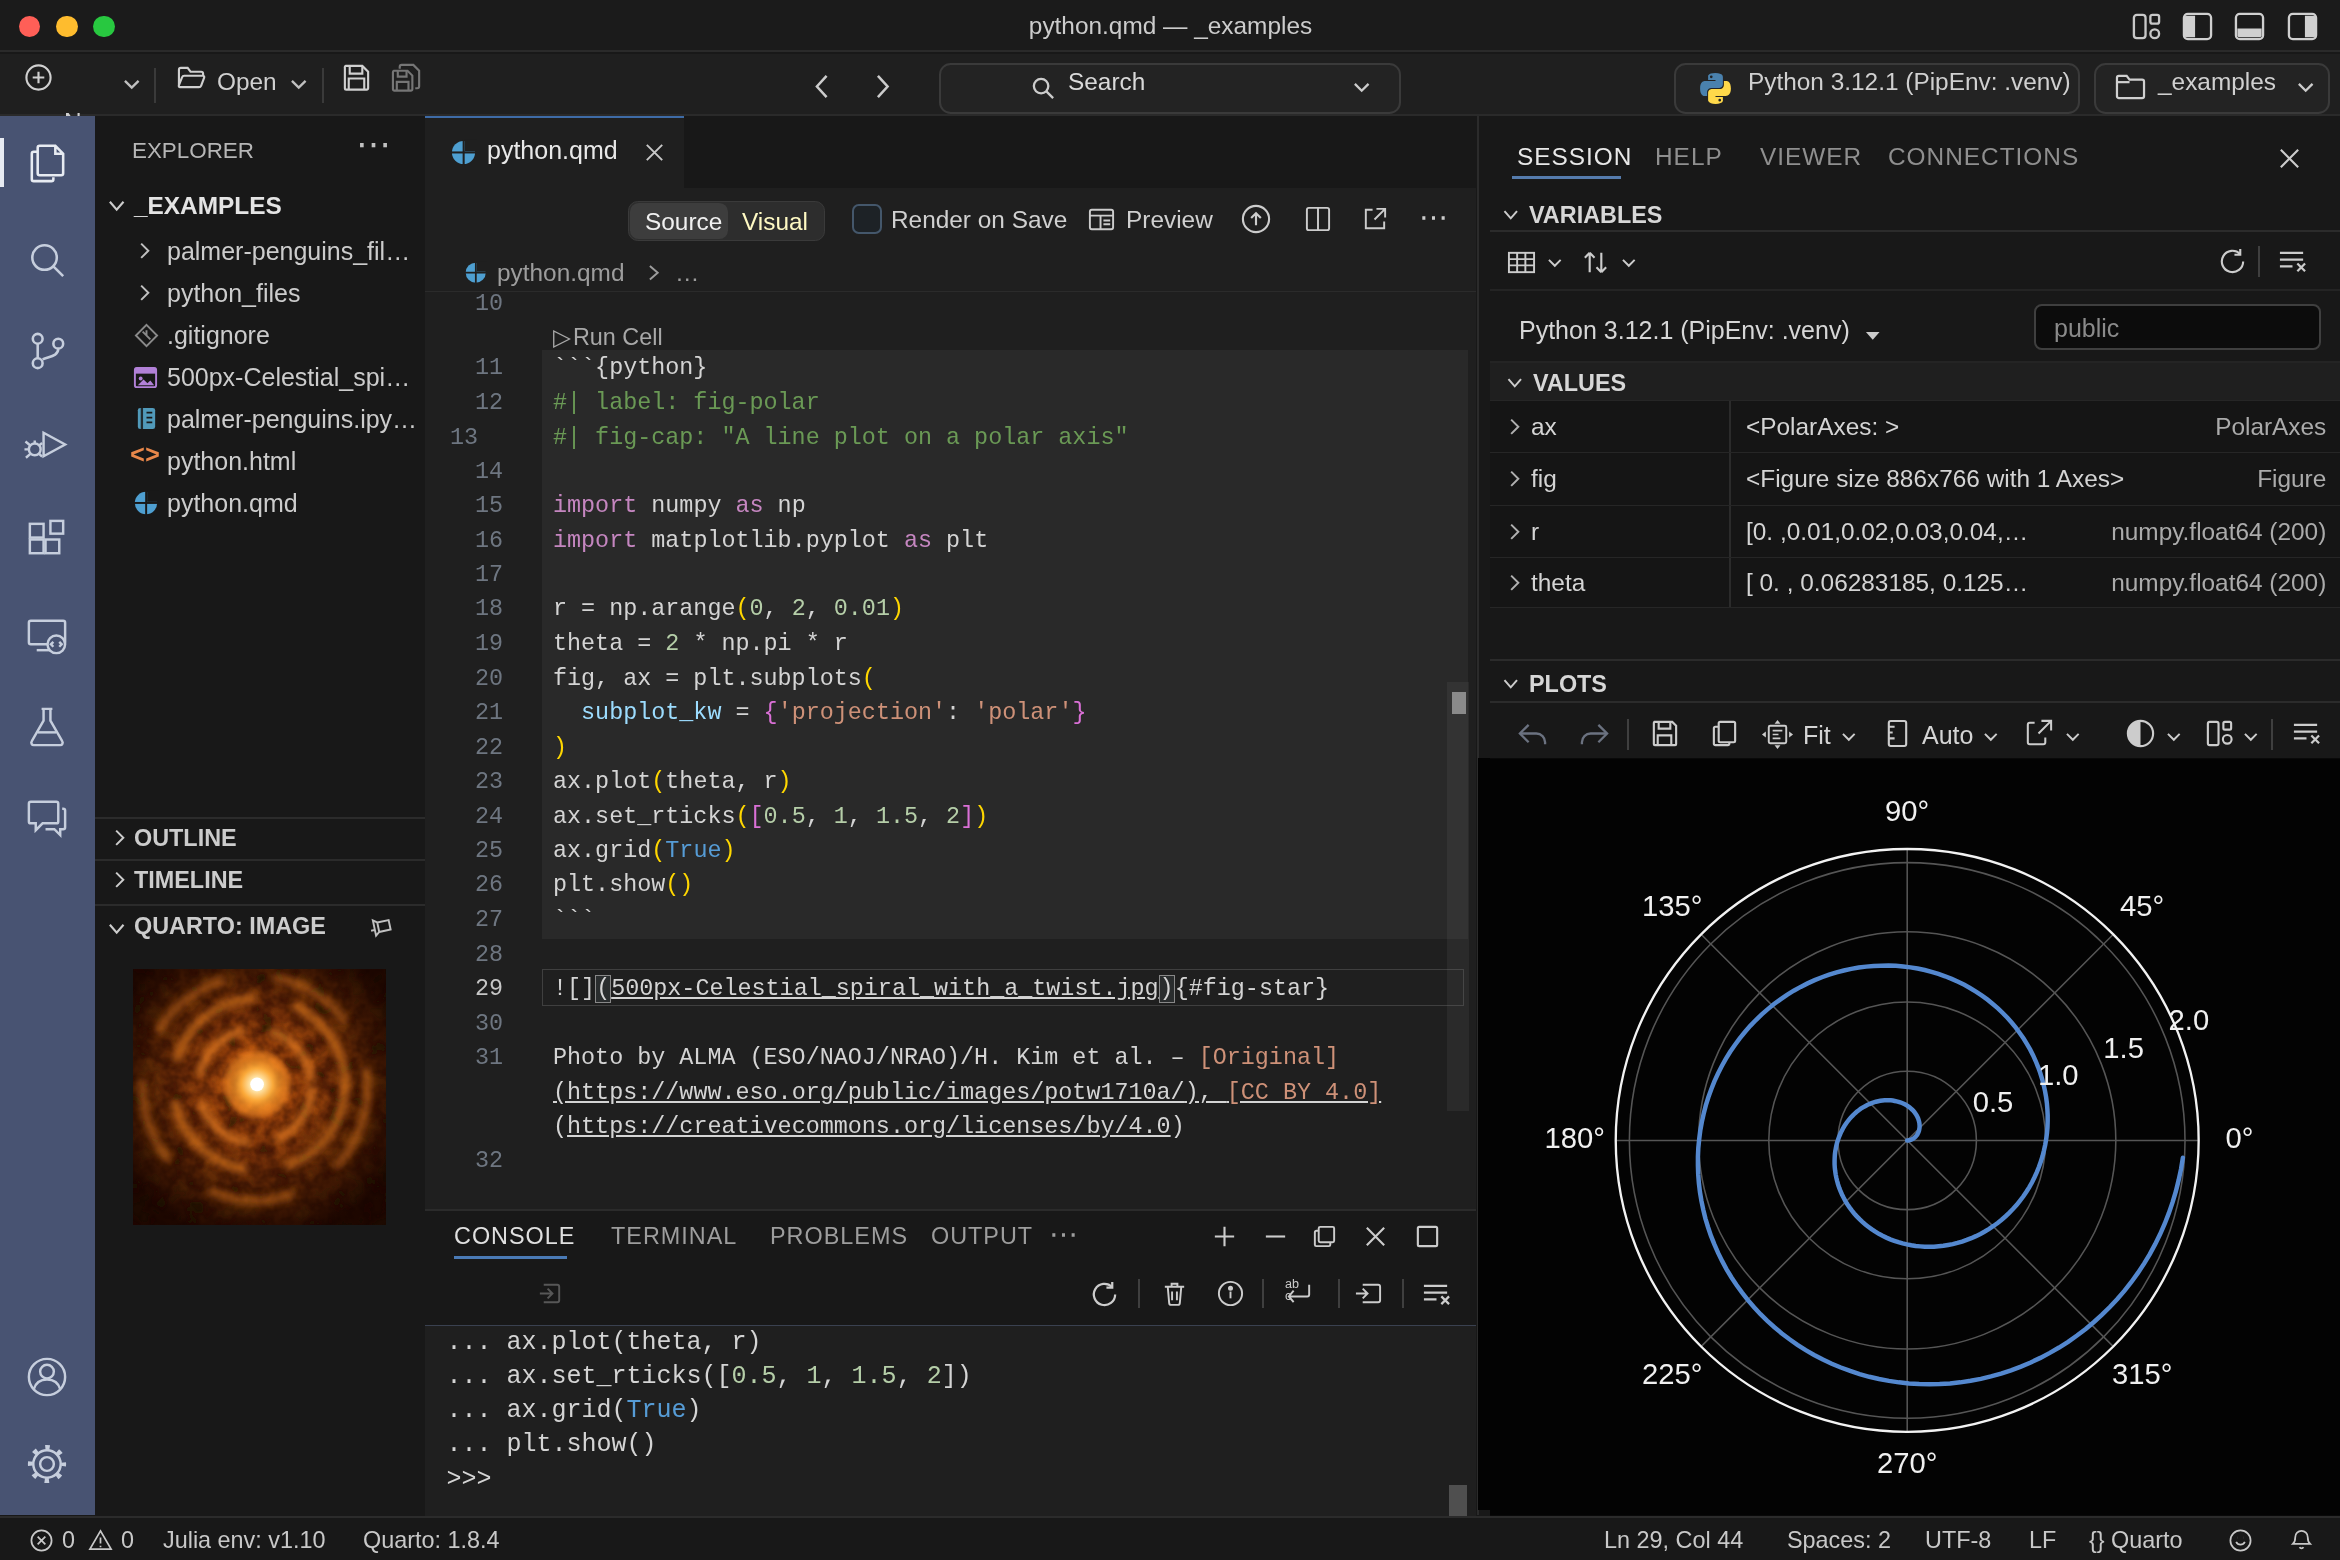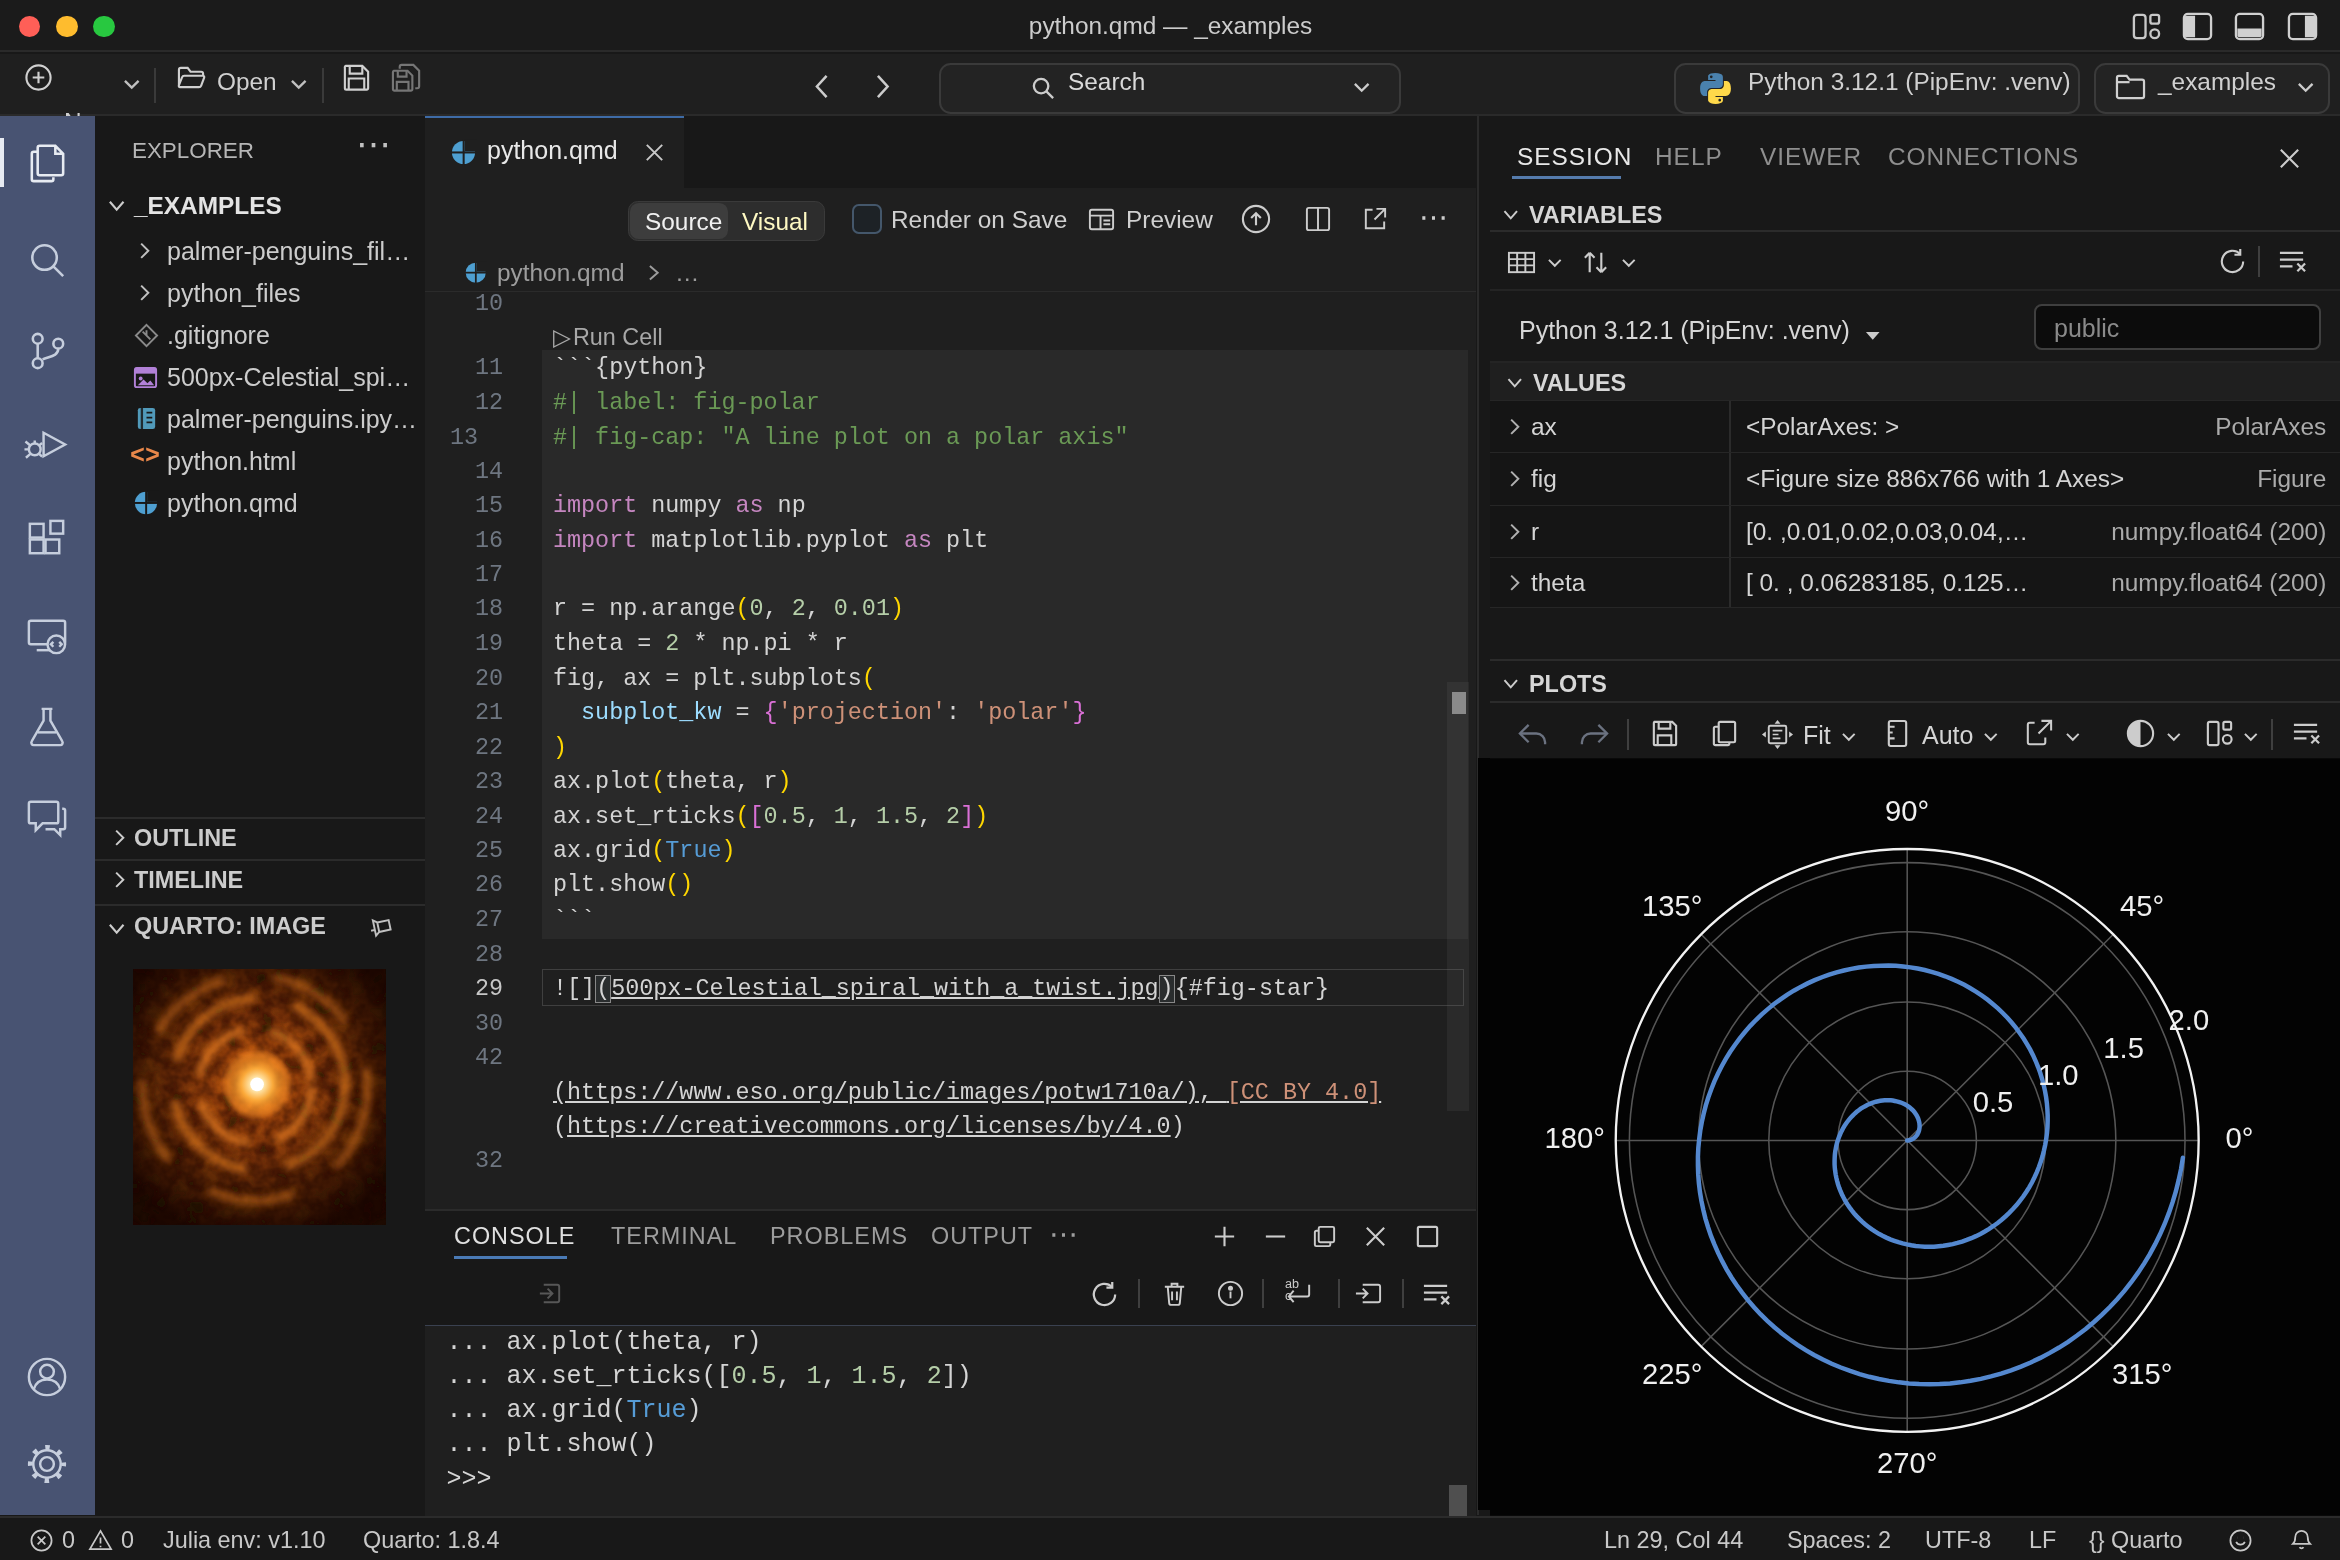--- a/index.html
+++ b/index.html
@@ -416,21 +416,22 @@
       <div class="ln" style="top:542px;">25</div>
         <div class="cl" style="top:542px;">ax.grid<span style="color:#ffd700">(</span><span style="color:#569cd6">True</span><span style="color:#ffd700">)</span></div>
       <div class="ln" style="top:576px;">26</div>
         <div class="cl" style="top:576px;">plt.show<span style="color:#ffd700">(</span><span style="color:#ffd700">)</span></div>
       <div class="ln" style="top:611px;">27</div>
         <div class="cl" style="top:611px;">```</div>
       <div class="ln" style="top:646px;">28</div>
       <div class="ln" style="top:680px; color:#c6c6c6;">29</div>
       <div class="cl" style="top:680px;">![]<span style="border:1px solid #888; background:#2a2d2e;">(</span><span style="text-decoration:underline;">500px-Celestial_spiral_with_a_twist.jpg</span><span style="border:1px solid #888; background:#2a2d2e;">)</span>{#fig-star}</div>
       <div class="ln" style="top:715px;">30</div>
-      <div class="ln" style="top:749px;">42</div>
+      <div class="ln" style="top:749px;">31</div>
+        <div class="cl" style="top:749px;">Photo by ALMA (ESO/NAOJ/NRAO)/H. Kim et al. – <span style="color:#ce9178">[Original]</span></div>
       <div class="cl" style="top:784px;text-decoration:underline;">(<span style="text-decoration:underline;">https://www.eso.org/public/images/potw1710a/</span>), <span style="color:#ce9178">[CC BY 4.0]</span></div>
       <div class="cl" style="top:818px;">(<span style="text-decoration:underline;">https://creativecommons.org/licenses/by/4.0</span>)</div>
       <div class="ln" style="top:852px;">32</div>
     </div>
   </div>
 
   <div id="panel">
     <div class="ptab" style="left:29px; color:#e0e0e0;">CONSOLE</div>
     <div class="abs" style="left:29px; top:45px; width:113px; height:2.9px; background:#4a7ab5;"></div>
     <div class="ptab" style="left:186px;">TERMINAL</div>

